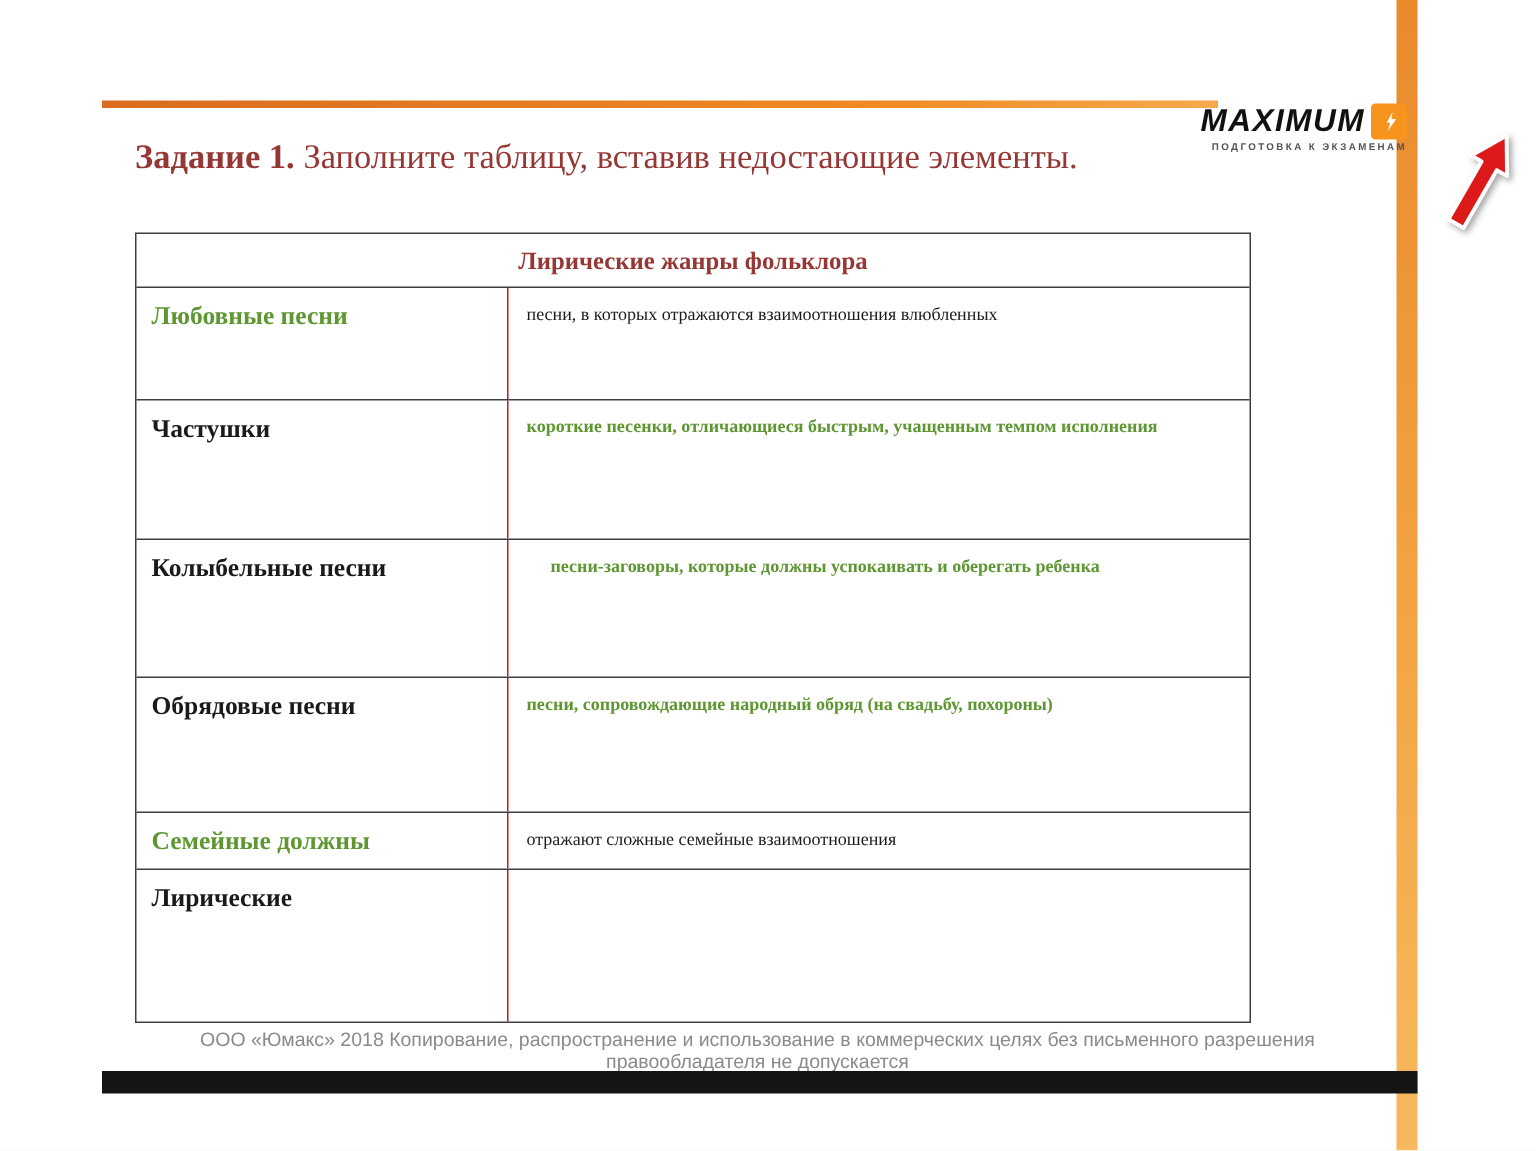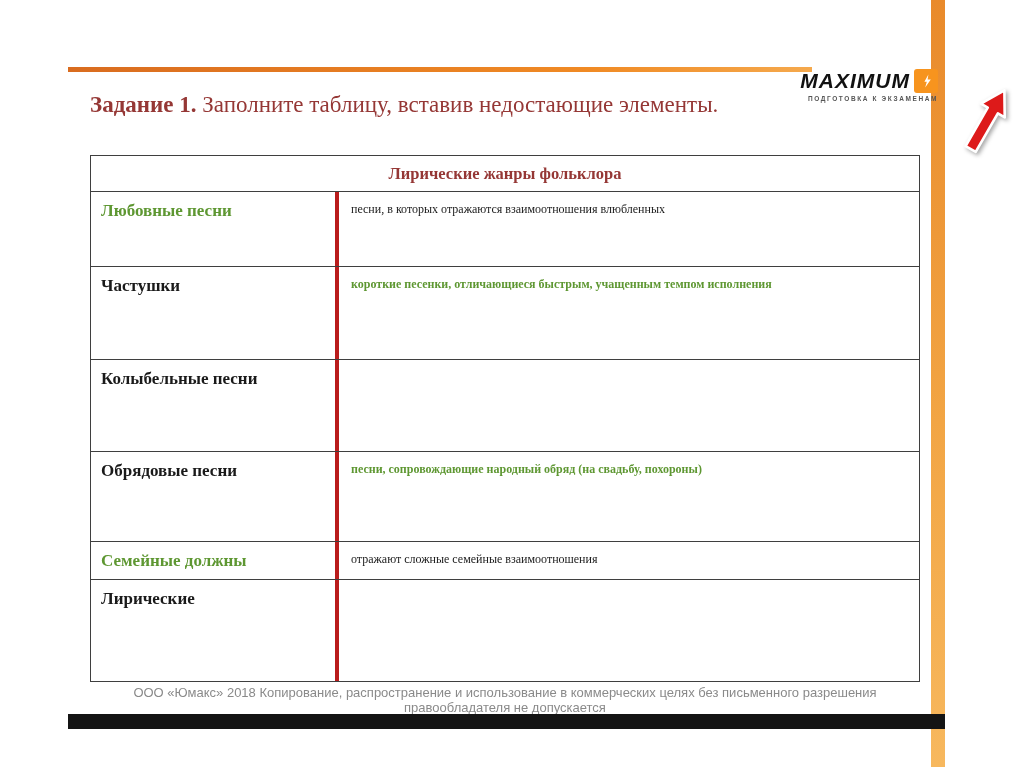--- a/index.html
+++ b/index.html
@@ -46,38 +46,38 @@
   }
   
   .title{
     position:absolute;left:90px;top:90px;width:760px;
     font-size:23px;line-height:1.3;color:#953735;
     font-weight:400;
   }
   .title .bold{font-weight:700;}
   
   .folk-table{
-    position:absolute;left:90px;top:155px;width:830px;
+    position:absolute;left:90px;top:155px;width:744px;
     border:1px solid #3f3f3f;box-sizing:border-box;
     background:#fff;
   }
   .t-header{
     height:35px;display:flex;align-items:center;justify-content:center;
     font-weight:700;font-size:16.5px;color:#953735;
     box-sizing:border-box;
   }
   .t-row{display:flex;border-top:1px solid #3f3f3f;box-sizing:border-box;}
   .t-row:nth-of-type(2){height:75px;}
   .t-row:nth-of-type(3){height:93px;}
   .t-row:nth-of-type(4){height:92px;gap:16px;}
   .t-row:nth-of-type(5){height:90px;}
   .t-row:nth-of-type(6){height:38px;}
   .t-row:nth-of-type(7){height:102px;}
   .term{
-    width:248px;flex:0 0 248px;border-right:4px solid #b91c1c;
+    width:248px;flex:0 0 248px;border-right:1px solid #b91c1c;
     padding:6px 10px;box-sizing:border-box;
     font-weight:700;font-size:17px;color:#1a1a1a;line-height:1.5;
   }
   .def{
     flex:1;padding:6px 12px;box-sizing:border-box;
     font-size:12px;color:#1a1a1a;line-height:1.85;
   }
   .green{color:#5e9732;}
   .bold-def{font-weight:700;}
   
@@ -128,20 +128,21 @@
       <div class="def">песни, в которых отражаются взаимоотношения влюбленных</div>
     </div>
 
     <div class="t-row">
       <div class="term">Частушки</div>
       <div class="def green bold-def">короткие песенки, отличающиеся быстрым, учащенным темпом исполнения</div>
     </div>
 
     <div class="t-row">
       <div class="term">Колыбельные песни</div>
+      <div class="def green bold-def">песни-заговоры, которые должны успокаивать и оберегать ребенка</div>
     </div>
 
     <div class="t-row">
       <div class="term">Обрядовые песни</div>
       <div class="def green bold-def">песни, сопровождающие народный обряд (на свадьбу, похороны)</div>
     </div>
 
     <div class="t-row">
       <div class="term green">Семейные должны</div>
       <div class="def">отражают сложные семейные взаимоотношения</div>

